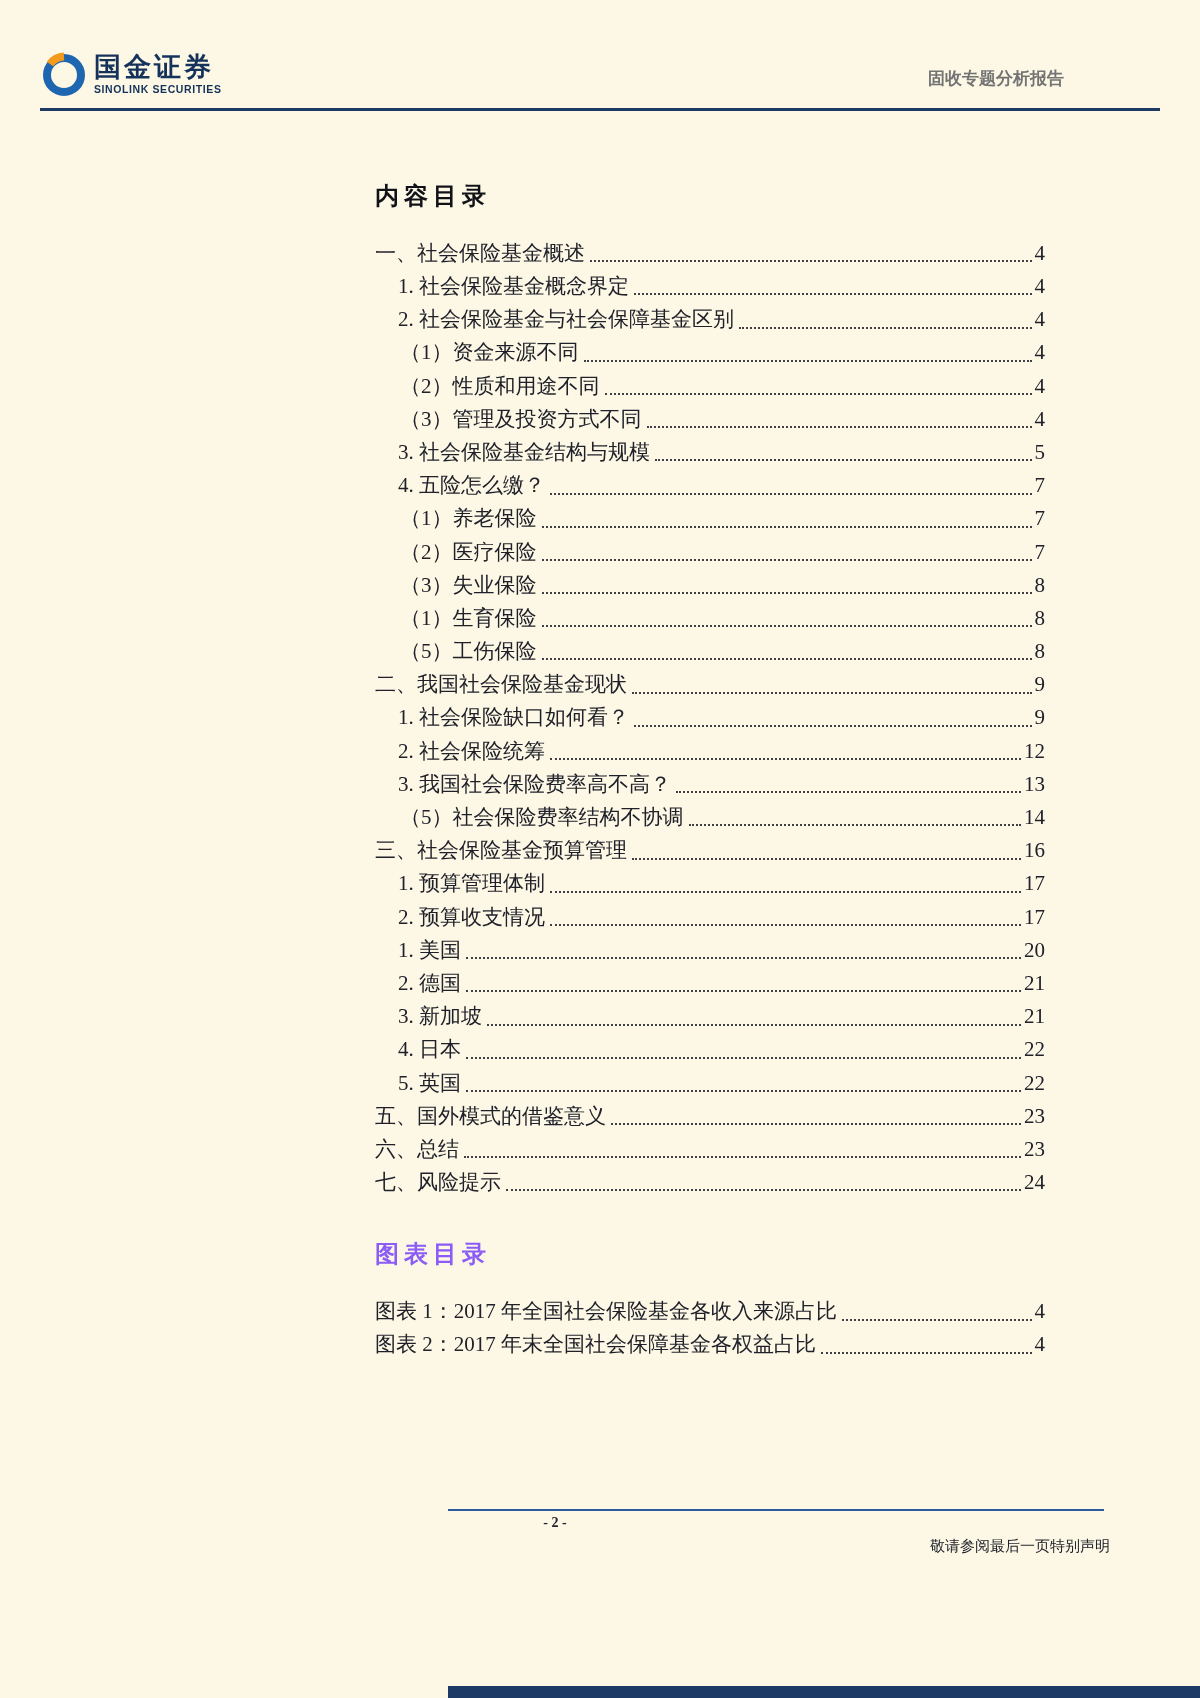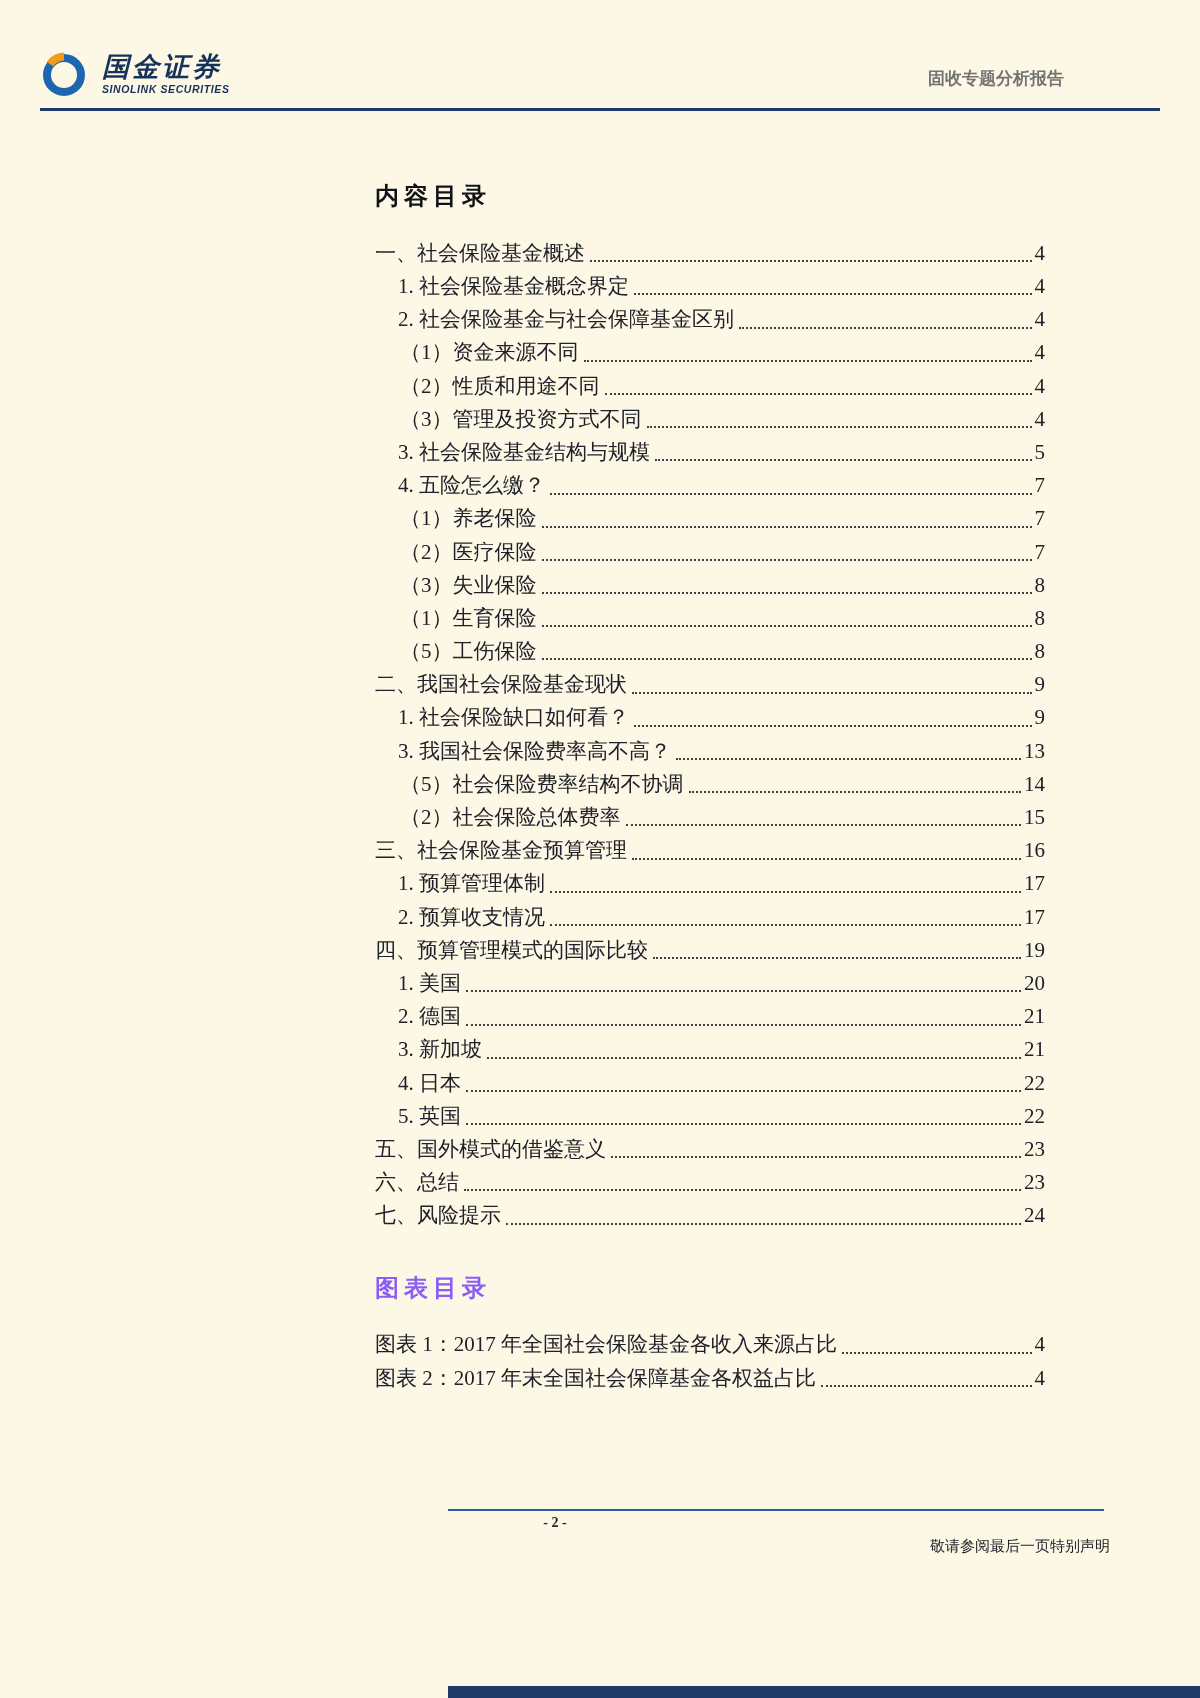--- a/index.html
+++ b/index.html
@@ -11,21 +11,21 @@
     font-family:"Liberation Serif","DejaVu Serif",serif;
     overflow:hidden;
   }
   .page { position:absolute; inset:0; }
 
   
   .header {
     position:absolute; top:50px; left:40px; right:40px;
     display:flex; justify-content:space-between; align-items:flex-end;
   }
-  .brand { display:flex; align-items:center; gap:14px;font-style:italic; }
+  .brand { display:flex; align-items:center; gap:6px; }
   .logo-mark svg { display:block; }
   .brand-text { display:flex; flex-direction:column; }
   .brand-cn {
     font-family:"Liberation Sans","DejaVu Sans",sans-serif;
     font-size:27px; font-weight:bold; color:#14325a; letter-spacing:3px; line-height:1.1;
   }
   .brand-en {
     font-family:"Liberation Sans","DejaVu Sans",sans-serif;
     font-size:10.5px; font-weight:bold; color:#14325a; letter-spacing:0.6px;
   }
@@ -171,53 +171,48 @@
           <span class="toc-label">二、我国社会保险基金现状</span>
           <span class="toc-leader"></span>
           <span class="toc-page">9</span>
         </div>
         <div class="toc-row level-2">
           <span class="toc-label">1. 社会保险缺口如何看？</span>
           <span class="toc-leader"></span>
           <span class="toc-page">9</span>
         </div>
         <div class="toc-row level-2">
+          <span class="toc-label">2. 社会保险统筹</span>
+          <span class="toc-leader"></span>
+          <span class="toc-page">12</span>
+        </div>
+        <div class="toc-row level-2">
           <span class="toc-label">3. 我国社会保险费率高不高？</span>
           <span class="toc-leader"></span>
           <span class="toc-page">13</span>
         </div>
         <div class="toc-row level-3">
           <span class="toc-label">（5）社会保险费率结构不协调</span>
           <span class="toc-leader"></span>
           <span class="toc-page">14</span>
         </div>
-        <div class="toc-row level-3">
-          <span class="toc-label">（2）社会保险总体费率</span>
-          <span class="toc-leader"></span>
-          <span class="toc-page">15</span>
-        </div>
         <div class="toc-row level-1">
           <span class="toc-label">三、社会保险基金预算管理</span>
           <span class="toc-leader"></span>
           <span class="toc-page">16</span>
         </div>
         <div class="toc-row level-2">
           <span class="toc-label">1. 预算管理体制</span>
           <span class="toc-leader"></span>
           <span class="toc-page">17</span>
         </div>
         <div class="toc-row level-2">
           <span class="toc-label">2. 预算收支情况</span>
           <span class="toc-leader"></span>
           <span class="toc-page">17</span>
-        </div>
-        <div class="toc-row level-1">
-          <span class="toc-label">四、预算管理模式的国际比较</span>
-          <span class="toc-leader"></span>
-          <span class="toc-page">19</span>
         </div>
         <div class="toc-row level-2">
           <span class="toc-label">1. 美国</span>
           <span class="toc-leader"></span>
           <span class="toc-page">20</span>
         </div>
         <div class="toc-row level-2">
           <span class="toc-label">2. 德国</span>
           <span class="toc-leader"></span>
           <span class="toc-page">21</span>

